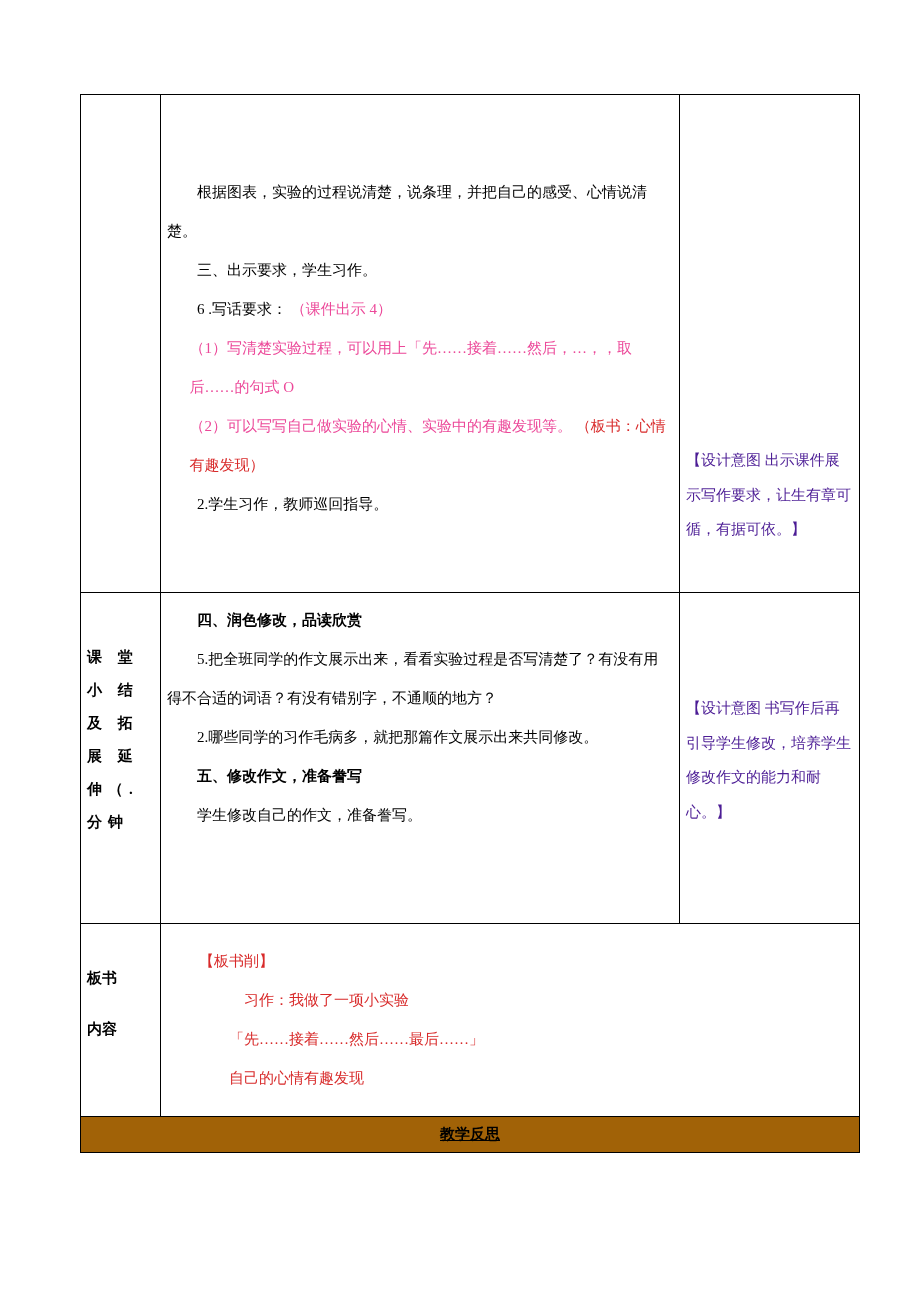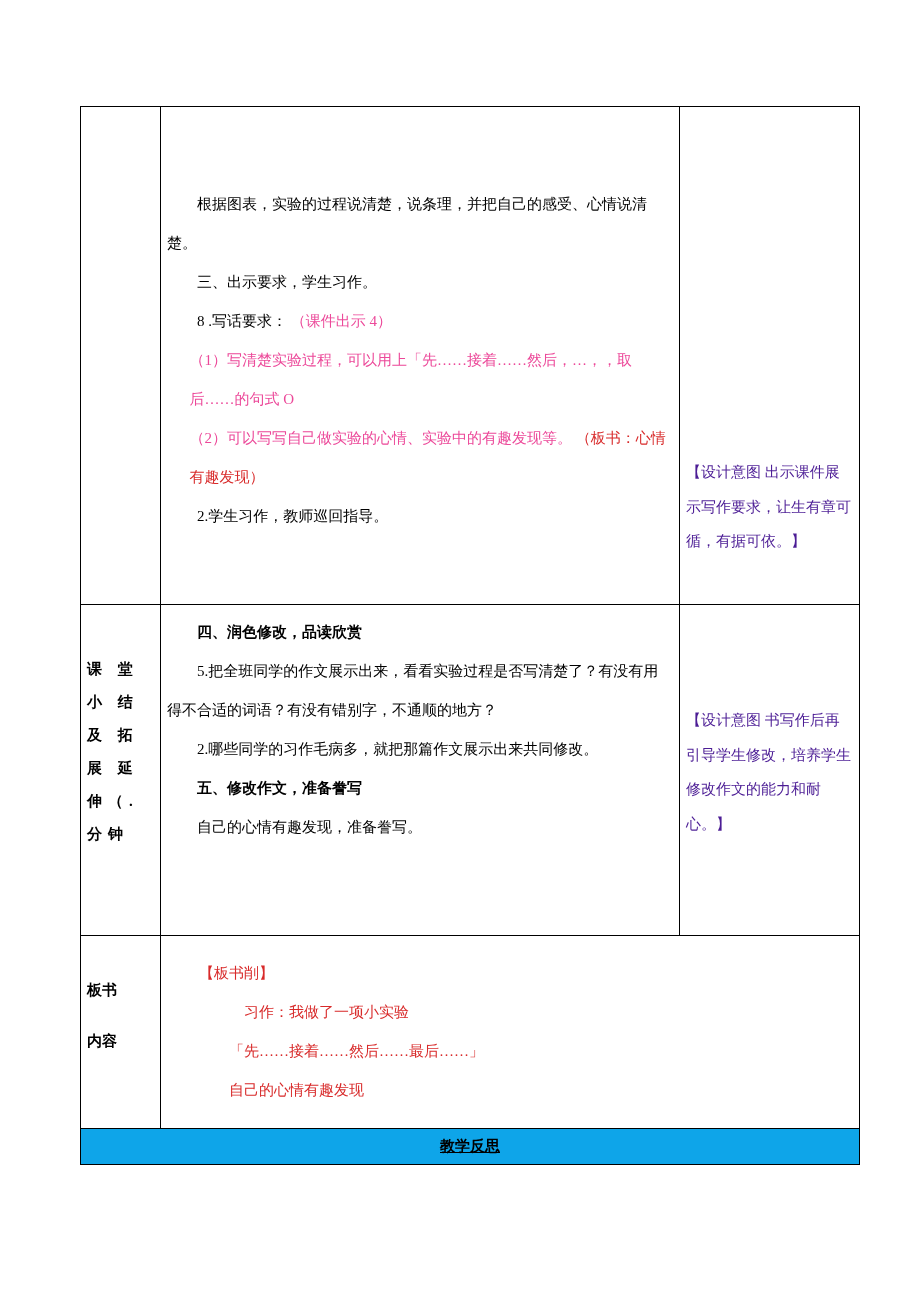--- a/index.html
+++ b/index.html
@@ -5,21 +5,21 @@
   body {
     margin: 0;
     padding: 0;
     font-family: "SimSun", "宋体", serif;
     font-size: 15px;
     background: #fff;
     color: #000;
   }
   .page {
     width: 920px;
-    margin: 16px auto;
+    margin: 4px auto;
     padding: 90px 60px 0 80px;
     box-sizing: border-box;
   }
   table.main {
     width: 100%;
     border-collapse: collapse;
     table-layout: fixed;
   }
   table.main td {
     border: 1px solid #000;
@@ -49,21 +49,21 @@
   }
   .side-label2 {
     font-weight: bold;
     line-height: 2.2;
     padding-top: 30px;
   }
   .green-comment {
     line-height: 2.3;
   }
   .reflection-row td {
-    background: #0ea5e9;
+    background: #a16207;
     text-align: center;
     font-weight: bold;
     text-decoration: underline;
     padding: 14px 0;
     border: 1px solid #000;
   }
   .top-green {
     padding-top: 340px;
   }
   .mid-green {
@@ -86,21 +86,21 @@
   </colgroup>
 
   <tbody>
         <tr class="row1-top">
     <td></td>
     <td>
       <div style="height:70px"></div>
       <p class="para indent1">根据图表，实验的过程说清楚，说条理，并把自己的感受、心情说清楚。</p>
       <p class="para indent1">三、出示要求，学生习作。</p>
       <p class="para indent1">
-        <span>8 .写话要求：</span>
+        <span>6 .写话要求：</span>
         <span class="blue">（课件出示 4）</span>
       </p>
       <p class="para blue" style="padding-left:1.5em;">（1）写清楚实验过程，可以用上「先……接着……然后，…，，取后……的句式 O</p>
       <p class="para" style="padding-left:1.5em;font-family:Liberation Serif, serif;">
         <span class="blue">（2）可以写写自己做实验的心情、实验中的有趣发现等。</span>
         <span class="red">（板书：</span><span class="red">心情有趣发现）</span>
       </p>
       <p class="para indent1">2.学生习作，教师巡回指导。</p>
       <div style="height:60px"></div>
     </td>
@@ -118,21 +118,21 @@
         <div>及 拓 展 延</div>
         <div>伸（.</div>
         <div>分钟</div>
       </div>
     </td>
     <td>
       <p class="para indent1 bold">四、润色修改，品读欣赏</p>
       <p class="para indent1">5.把全班同学的作文展示出来，看看实验过程是否写清楚了？有没有用得不合适的词语？有没有错别字，不通顺的地方？</p>
       <p class="para indent1">2.哪些同学的习作毛病多，就把那篇作文展示出来共同修改。</p>
       <p class="para indent1 bold">五、修改作文，准备誊写</p>
-      <p class="para indent1">自己的心情有趣发现，准备誊写。</p>
+      <p class="para indent1">学生修改自己的作文，准备誊写。</p>
       <div style="height:80px"></div>
     </td>
     <td>
       <div class="green green-comment mid-green" style="padding-top:90px;">
         <span>【设计意图</span><span> 书写作后再引导学生修改，培养学生修改作文的能力和耐心。】</span>
       </div>
     </td>
   </tr>
 
   <tr>

